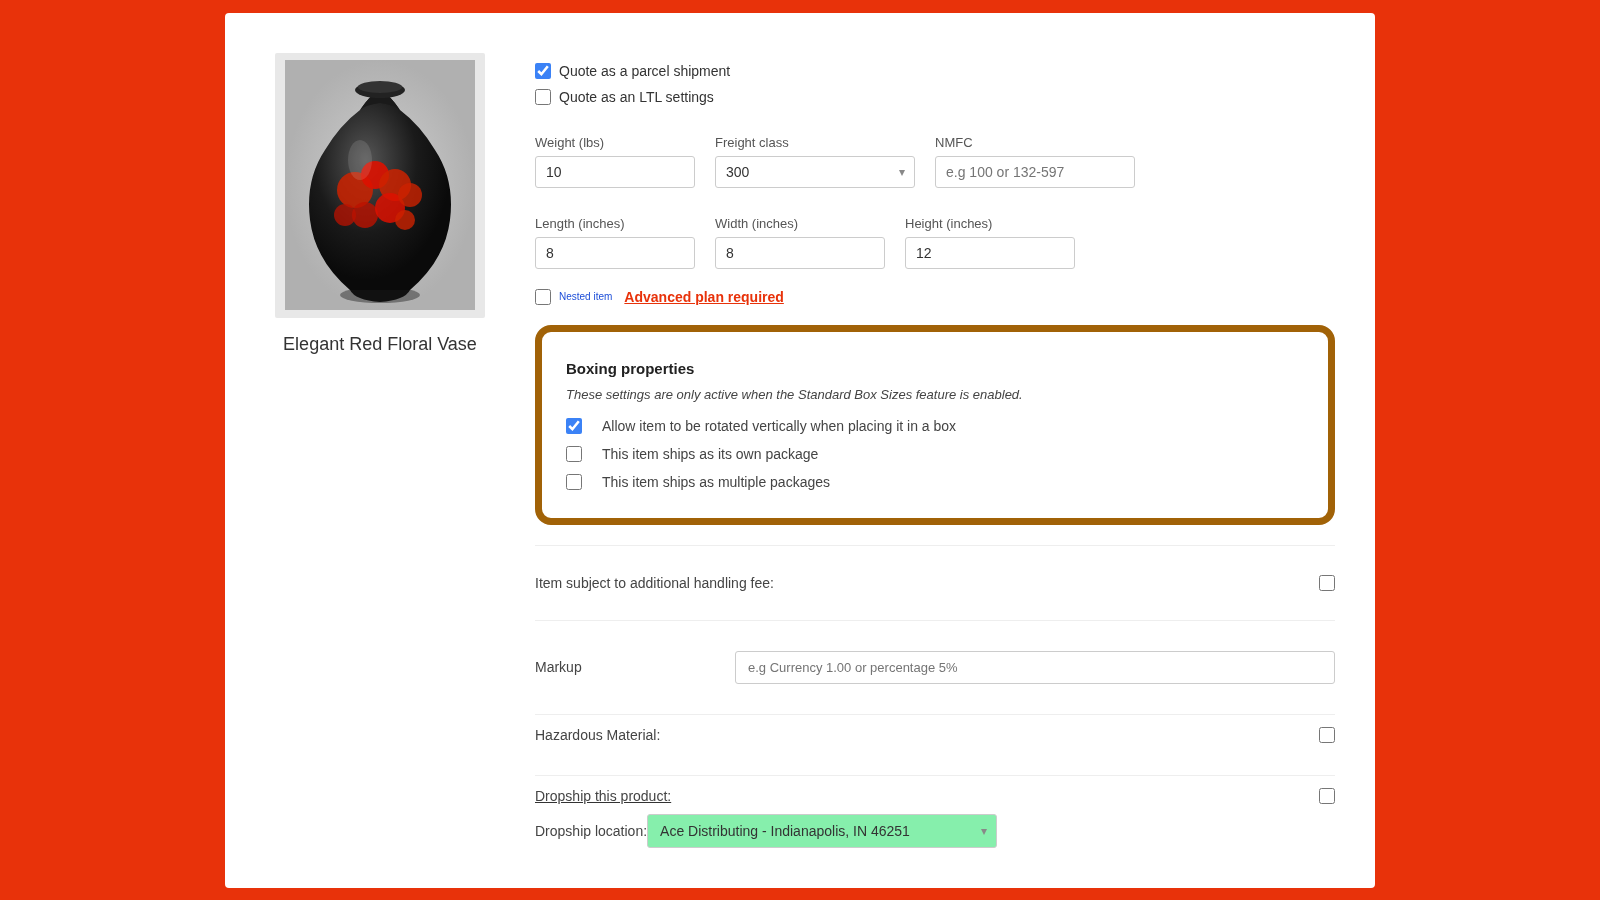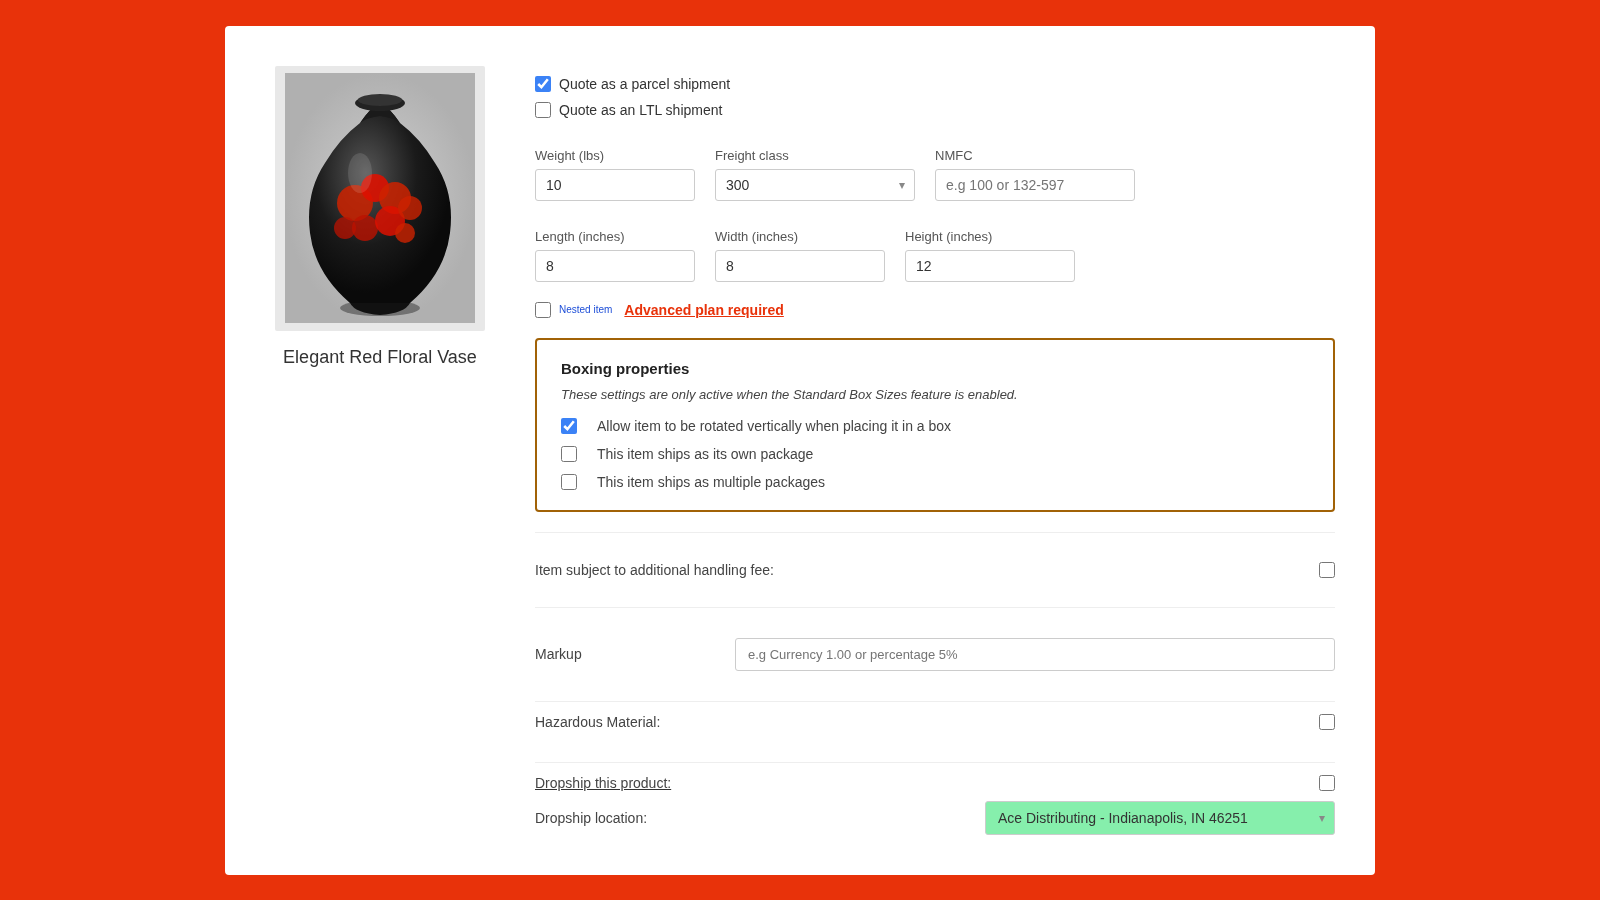--- a/index.html
+++ b/index.html
@@ -151,23 +151,23 @@
       font-size: 10px;
       color: #1d4ed8;
     }
     .advanced-plan {
       color: #e8320a;
       font-weight: 600;
       margin-left: 4px;
       text-decoration: underline;
     }
     .boxing-box {
-      border: 2px solid #a16207;
-      border-radius: 4px;
-      padding: 20px 24px;
+      border: 7px solid #a16207;
+      border-radius: 16px;
+      padding: 28px 24px;
     }
     .boxing-title {
       font-size: 15px;
       font-weight: 700;
       color: #222;
       margin-bottom: 10px;
     }
     .boxing-subtitle {
       font-size: 13px;
       font-style: italic;
@@ -271,21 +271,20 @@
     }
     .dropship-row input[type="checkbox"] {
       width: 16px;
       height: 16px;
       cursor: pointer;
       accent-color: #3b82f6;
     }
     .dropship-location-row {
       display: flex;
       align-items: center;
-      justify-content: space-between;
     }
     .dropship-location-row label {
       font-size: 14px;
       color: #444;
     }
     .dropship-select-wrapper {
       position: relative;
       width: 350px;
     }
     .dropship-select-wrapper select {
@@ -359,21 +358,21 @@
 
   <div class="right-panel">
 
     <div class="shipment-options">
       <div class="checkbox-row">
         <input type="checkbox" id="parcel" checked="" style="">
         <label for="parcel">Quote as a parcel shipment</label>
       </div>
       <div class="checkbox-row">
         <input type="checkbox" id="ltl" style="">
-        <label for="ltl">Quote as an LTL shipment</label>
+        <label for="ltl">Quote as an LTL settings</label>
       </div>
     </div>
 
     <div class="fields-row">
       <div class="field-group field-weight">
         <label>Weight (lbs)</label>
         <input type="text" value="10" style="">
       </div>
       <div class="field-group field-freight">
         <label>Freight class</label>

